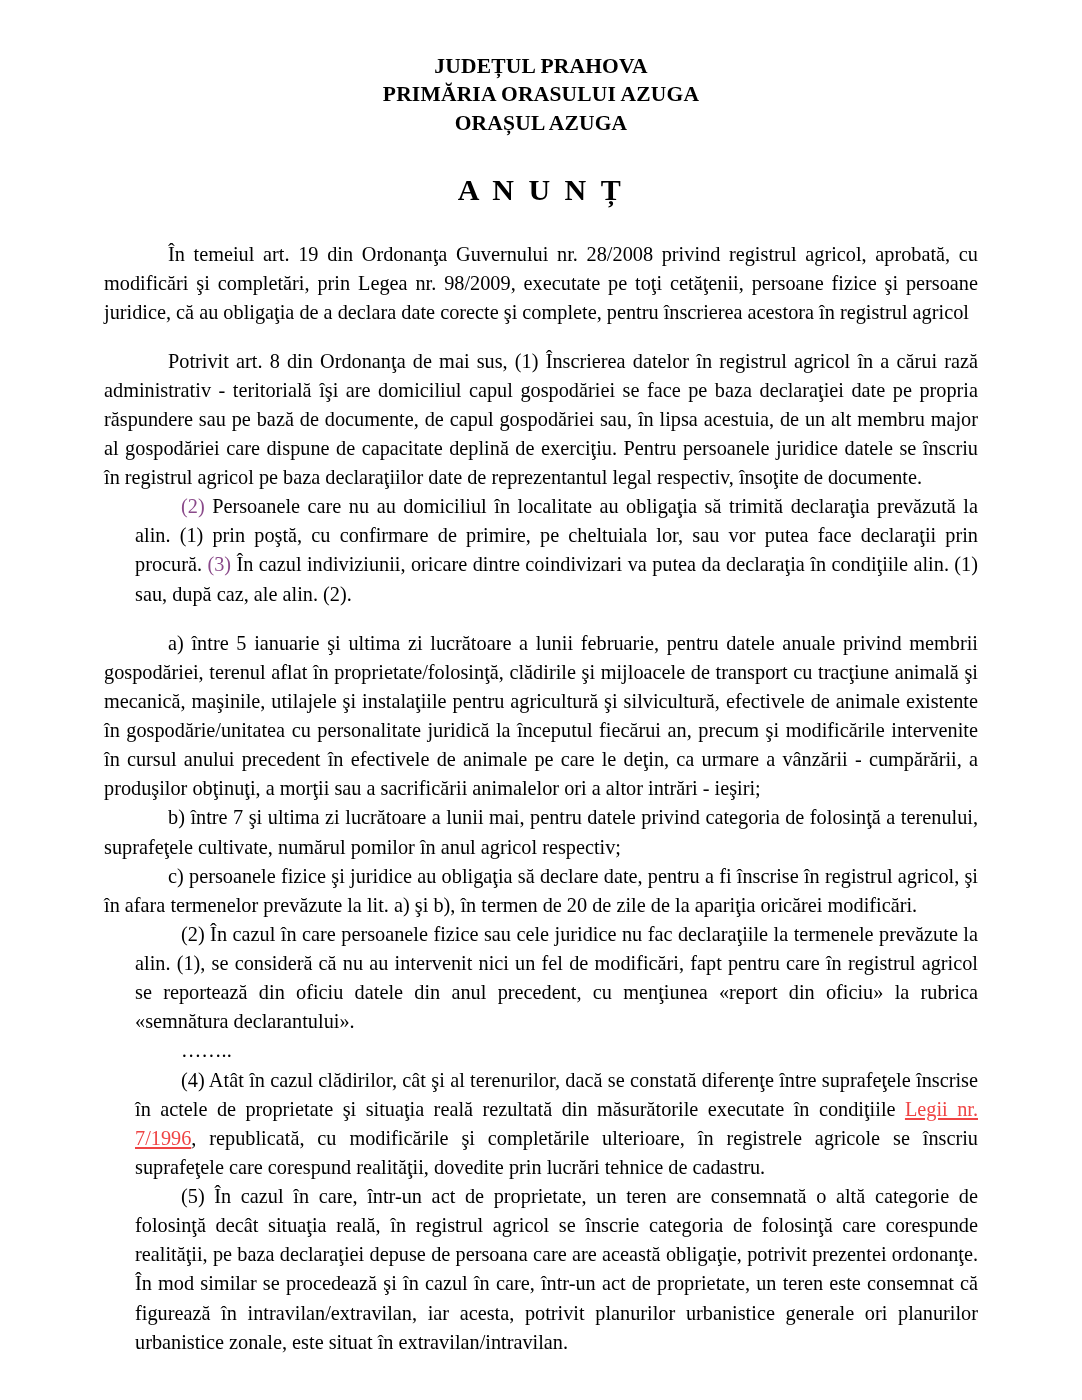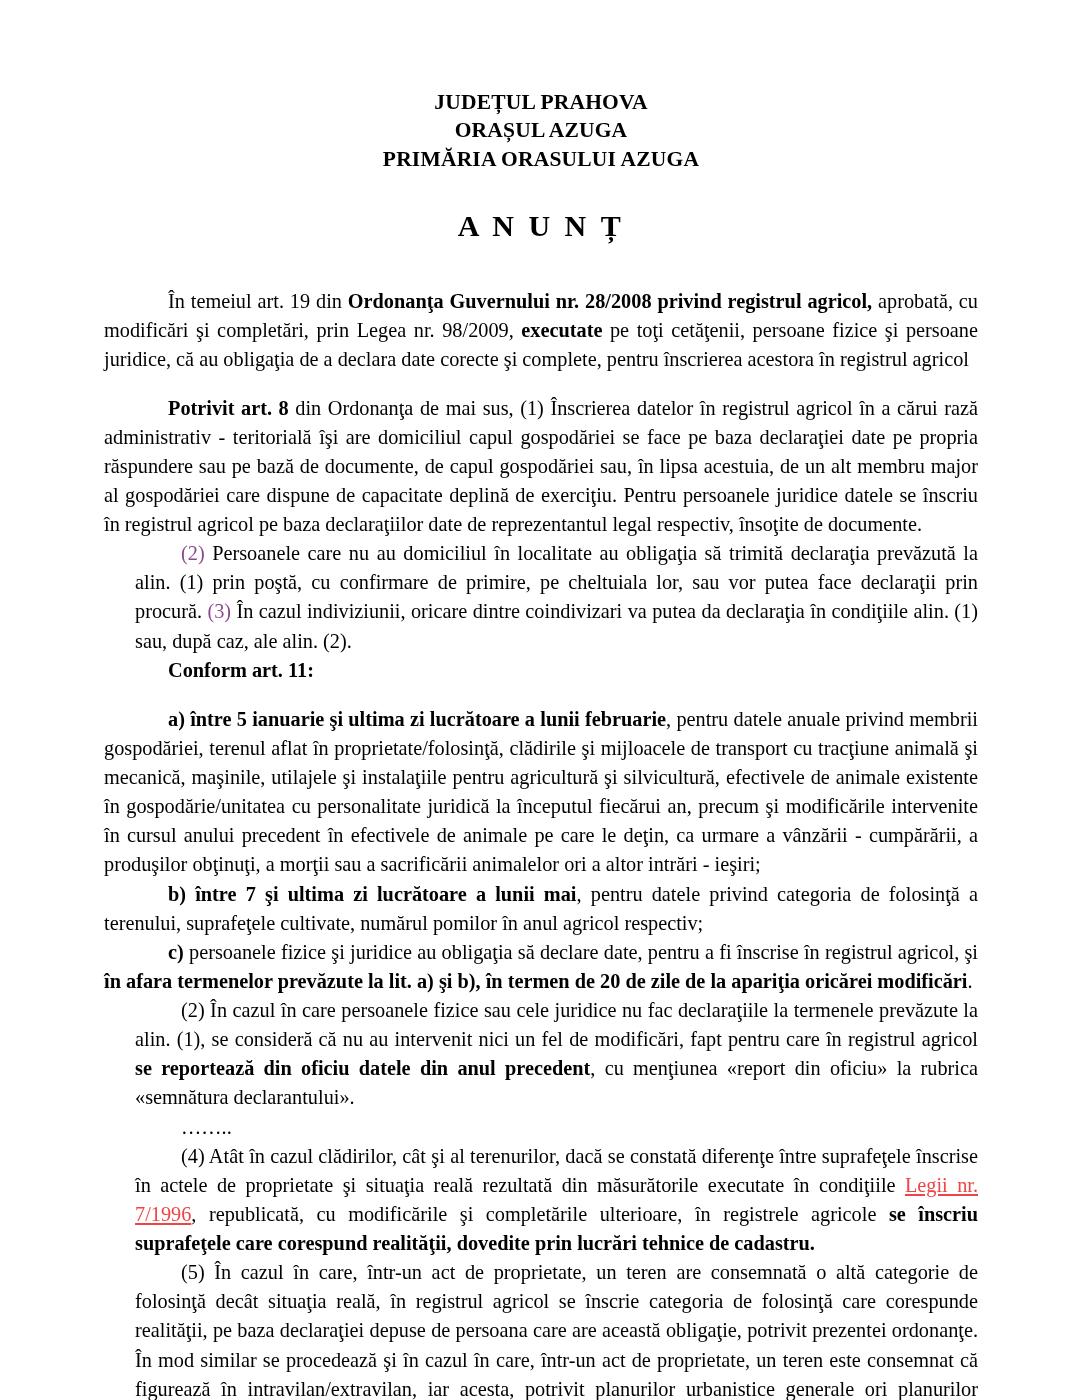--- a/index.html
+++ b/index.html
@@ -10,40 +10,40 @@
   body {
     width: 1082px;
     height: 1400px;
     font-family: "Liberation Serif", serif;
     color: #000000;
   }
   .page {
     width: 1082px;
     height: 1400px;
     box-sizing: border-box;
-    padding: 88px 104px 20px 104px;
+    padding: 52px 104px 20px 104px;
     position: relative;
   }
   .header-block {
     text-align: center;
     font-weight: bold;
     font-size: 21.5px;
     line-height: 1.32;
     letter-spacing: 0.2px;
   }
   .header-line {
     display: block;
   }
   .title {
     text-align: center;
     font-weight: bold;
     font-size: 30px;
     letter-spacing: 3.5px;
     margin-top: 36px;
-    margin-bottom: 17px;
+    margin-bottom: 6px;
   }
   .body-text {
     font-size: 20.3px;
     line-height: 1.435;
     text-align: justify;
     text-justify: inter-word;
   }
   p {
     margin: 0;
   }
@@ -53,53 +53,52 @@
   .indent {
     text-indent: 64px;
   }
   .indent-sm {
     text-indent: 46px;
     margin-left: 31px;
   }
   .spacer-lg { height: 27px; }
   .spacer-md { height: 19px; }
   .spacer-sm { height: 10px; }
-  b, .b { font-weight: bold; }
+  b, .b { font-weight: normal; }
   .num-mark { color: #8a4a8a; }
   .link {
     color: #ef4444;
     text-decoration: underline;
   }
 </style>
 </head>
 <body>
 
 <div class="page">
 
   <div class="header-block">
     <span class="header-line">JUDEȚUL PRAHOVA</span>
+    <span class="header-line">PRIMĂRIA ORASULUI AZUGA</span>
     <span class="header-line">ORAȘUL AZUGA</span>
-    <span class="header-line">PRIMĂRIA ORASULUI AZUGA</span>
   </div>
 
   <div class="title">A N U N Ț</div>
 
   <div class="body-text">
 
     <div class="spacer-lg"></div>
 
     <p class="para indent"><span>În temeiul art. 19 din </span><b>Ordonanţa Guvernului nr. 28/2008 privind registrul agricol,</b><span> aprobată, cu modificări şi completări, prin Legea nr. 98/2009, </span><b>executate</b><span> pe toţi cetăţenii, persoane fizice şi persoane juridice, că au obligaţia de a declara date corecte şi complete, pentru înscrierea acestora în registrul agricol</span></p>
 
     <div class="spacer-md"></div>
 
     <p class="para indent"><b>Potrivit art. 8</b><span> din Ordonanţa de mai sus, (1) Înscrierea datelor în registrul agricol în a cărui rază administrativ - teritorială îşi are domiciliul capul gospodăriei se face pe baza declaraţiei date pe propria răspundere sau pe bază de documente, de capul gospodăriei sau, în lipsa acestuia, de un alt membru major al gospodăriei care dispune de capacitate deplină de exerciţiu. Pentru persoanele juridice datele se înscriu în registrul agricol pe baza declaraţiilor date de reprezentantul legal respectiv, însoţite de documente.</span></p>
 
     <p class="para indent-sm"><span class="num-mark">(2)</span><span> Persoanele care nu au domiciliul în localitate au obligaţia să trimită declaraţia prevăzută la alin. (1) prin poştă, cu confirmare de primire, pe cheltuiala lor, sau vor putea face declaraţii prin procură. </span><span class="num-mark">(3)</span><span> În cazul indiviziunii, oricare dintre coindivizari va putea da declaraţia în condiţiile alin. (1) sau, după caz, ale alin. (2).</span></p>
 
-    <p class="para indent"><b>Conform art. 11:</b></p>
 
     <div class="spacer-sm"></div>
 
 
     <div class="spacer-sm"></div>
 
     <p class="para indent"><b>a) între 5 ianuarie şi ultima zi lucrătoare a lunii februarie</b><span>, pentru datele anuale privind membrii gospodăriei, terenul aflat în proprietate/folosinţă, clădirile şi mijloacele de transport cu tracţiune animală şi mecanică, maşinile, utilajele şi instalaţiile pentru agricultură şi silvicultură, efectivele de animale existente în gospodărie/unitatea cu personalitate juridică la începutul fiecărui an, precum şi modificările intervenite în cursul anului precedent în efectivele de animale pe care le deţin, ca urmare a vânzării - cumpărării, a produşilor obţinuţi, a morţii sau a sacrificării animalelor ori a altor intrări - ieşiri;</span></p>
 
     <p class="para indent"><b>b) între 7 şi ultima zi lucrătoare a lunii mai</b><span>, pentru datele privind categoria de folosinţă a terenului, suprafeţele cultivate, numărul pomilor în anul agricol respectiv;</span></p>
 

